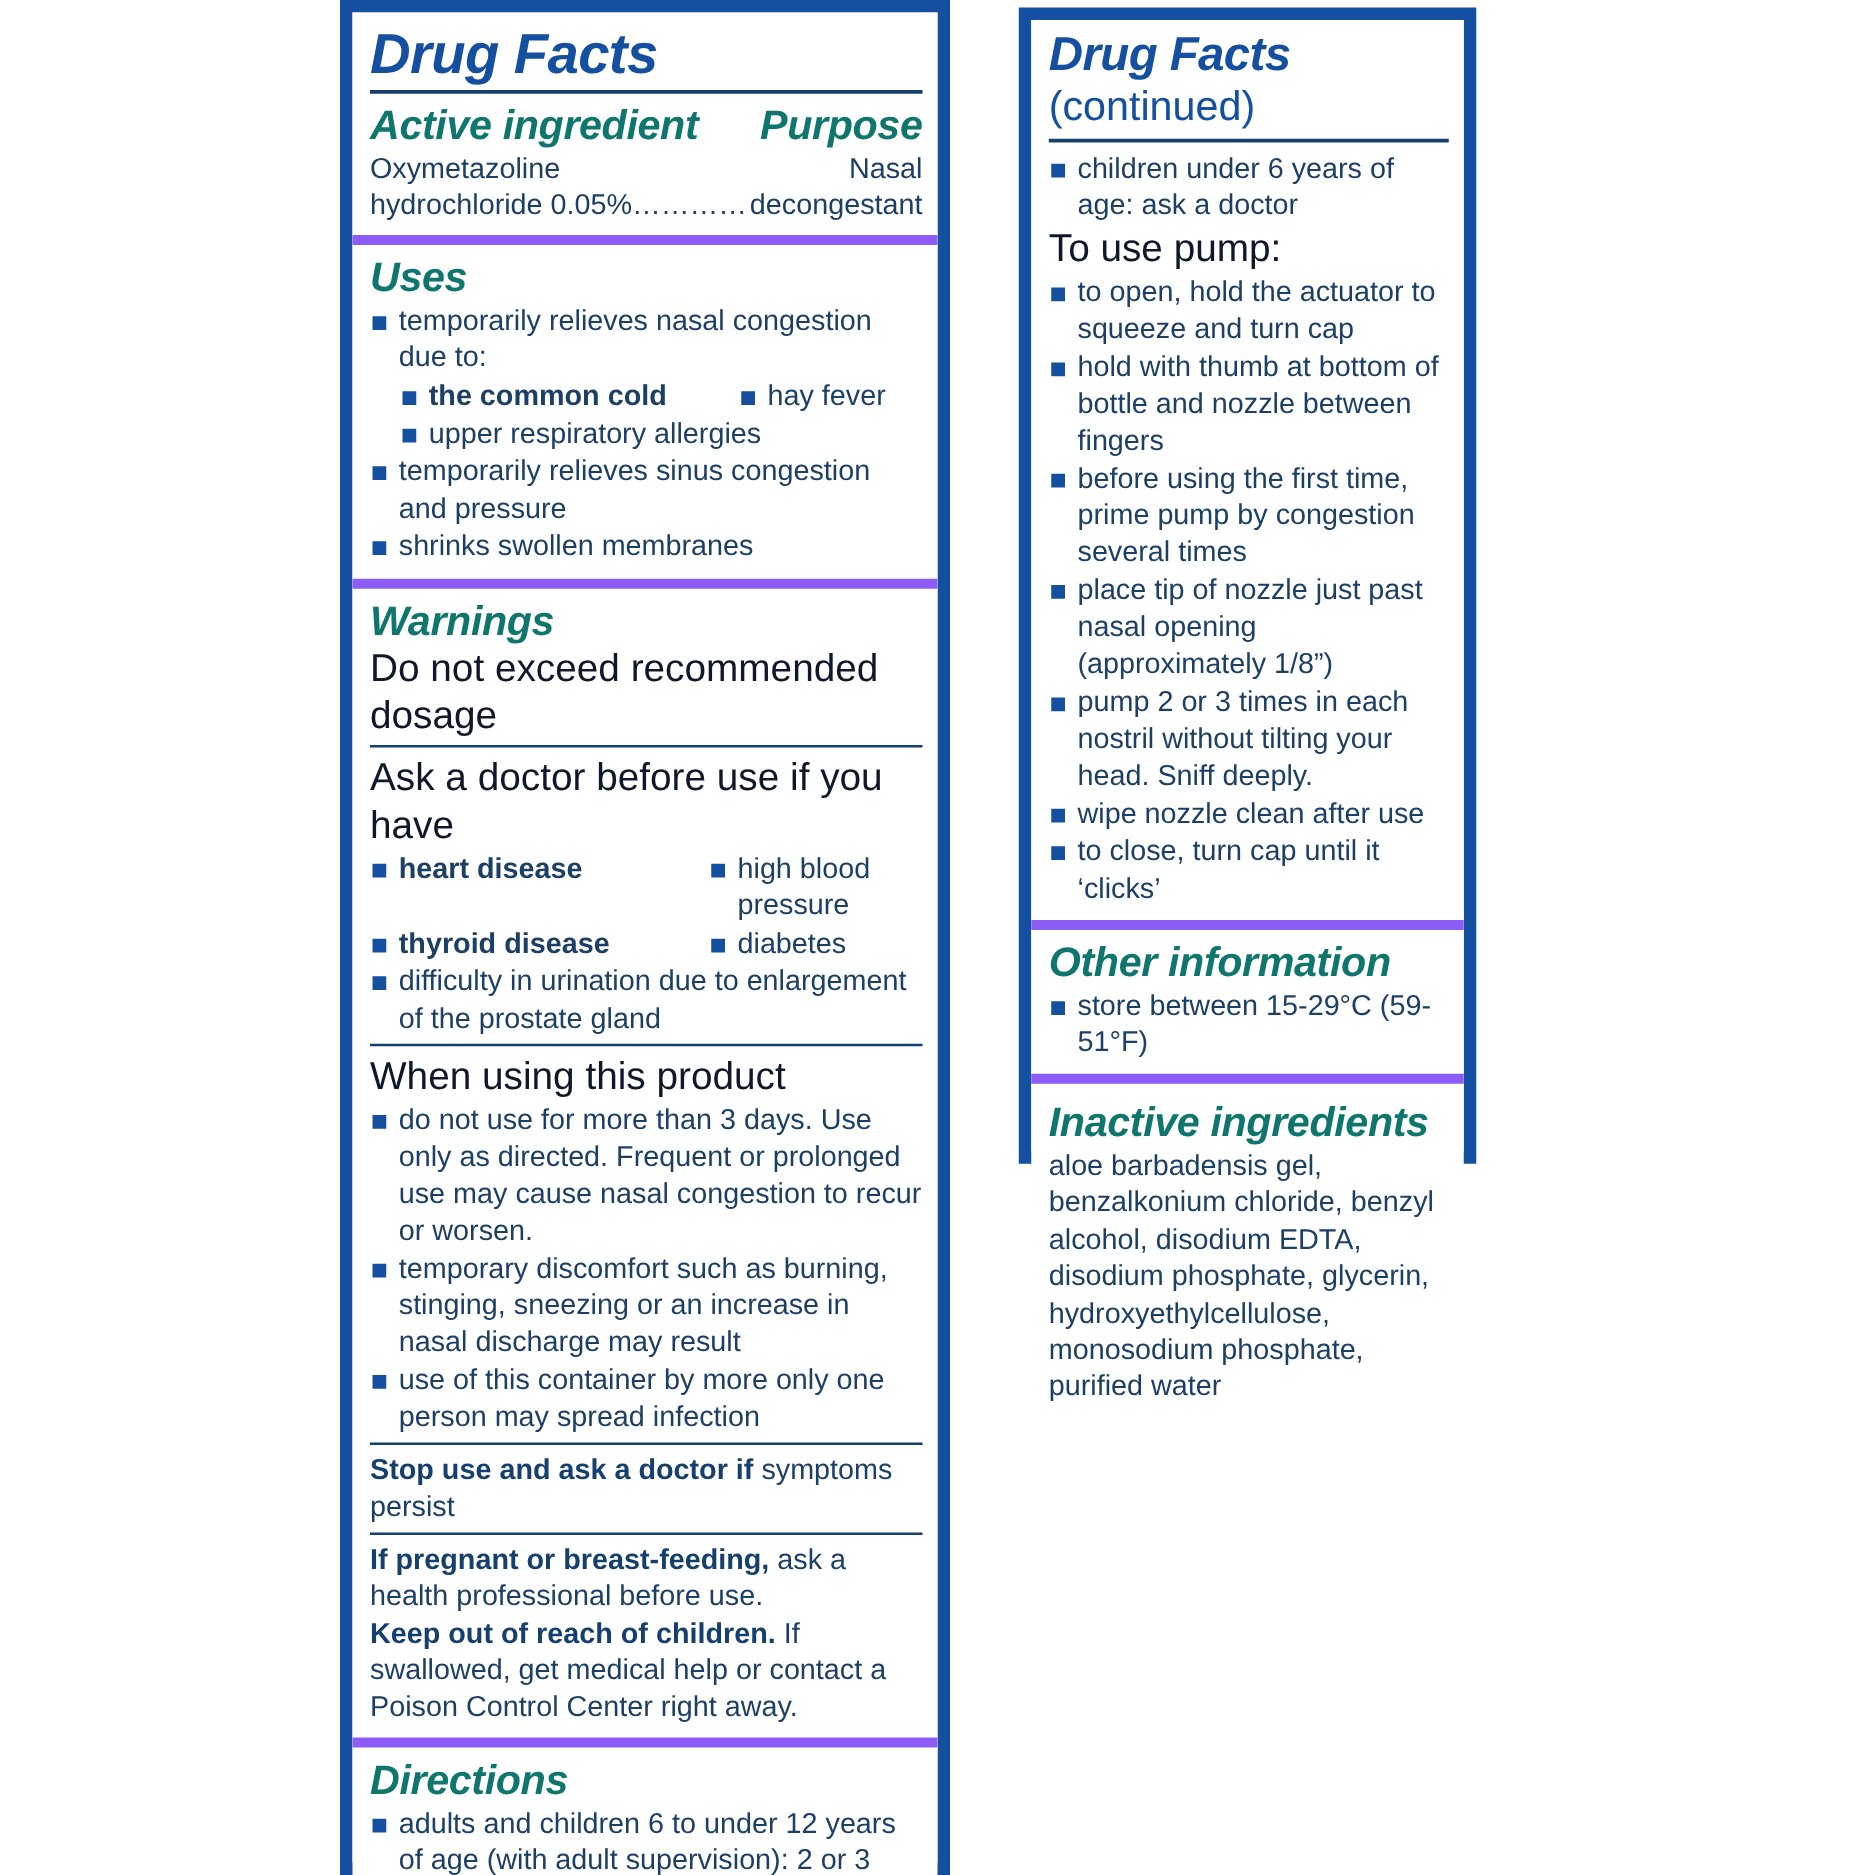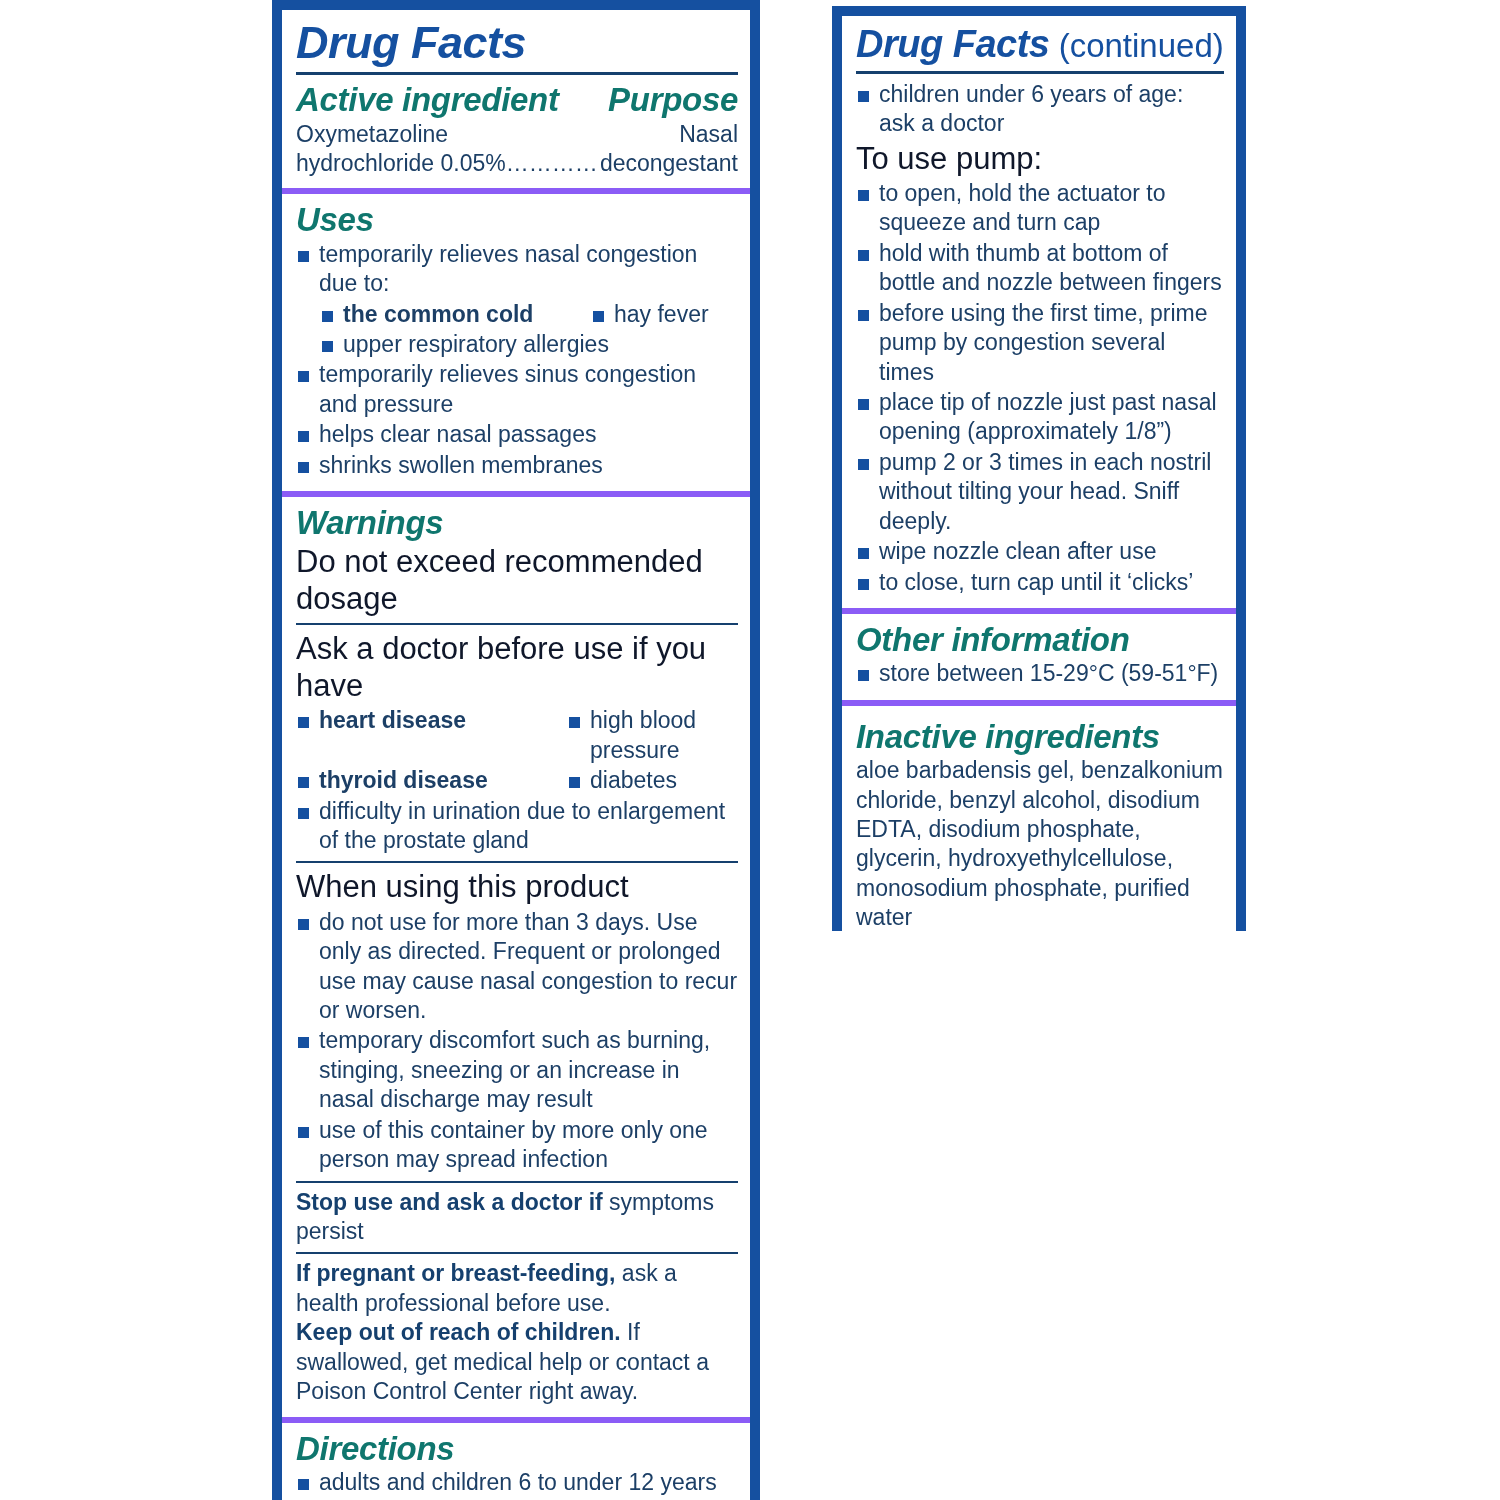--- a/index.html
+++ b/index.html
@@ -16,39 +16,39 @@
   }
 
   
   .panel {
     position: absolute;
     box-sizing: border-box;
     background: #1550a0;      
     padding: 10px;            
   }
   #left-panel  { left: 272px; top: 0px;  width: 488px;  height: 1500px; }
-  #right-panel { left: 832px; top: 6px;  width: 414px;  height: 925px; }
+  #right-panel { left: 815px; top: 6px;  width: 366px;  height: 925px; }
 
   .panel-inner {
     background: #ffffff;
     width: 100%;
     height: 100%;
     box-sizing: border-box;
     display: flex;
     flex-direction: column;
   }
 
   
   .section {
     background: #ffffff;
     box-sizing: border-box;
     padding: 7px 12px 10px 14px;
   }
   .section + .section {
-    border-top: 6px solid #8b5cf6;
+    border-top: 8px solid #8b5cf6;
   }
 
   
   .title {
     font-size: 45px;
     font-weight: bold;
     font-style: italic;
     color: #1550a0;
     letter-spacing: -0.5px;
     line-height: 1.05;
@@ -173,21 +173,20 @@
             <div class="col-b" style="position:relative; padding-left:23px;">
               <span style="position:absolute; left:2px; top:11px; width:11px; height:11px; background:#1550a0; display:block;"></span>
               <span>hay fever</span>
             </div>
           </div>
         </li>
         <li>upper respiratory allergies</li>
       </ul>
       <ul class="blist">
         <li>temporarily relieves sinus congestion and pressure</li>
-        <li>helps clear nasal passages</li>
         <li>shrinks swollen membranes</li>
       </ul>
     </div>
 
     <div class="section">
       <div class="title-sm">Warnings</div>
       <div class="heading-bold">Do not exceed recommended dosage</div>
       <hr class="rule">
 
       <div class="heading-bold">Ask a doctor before use if you have</div>

